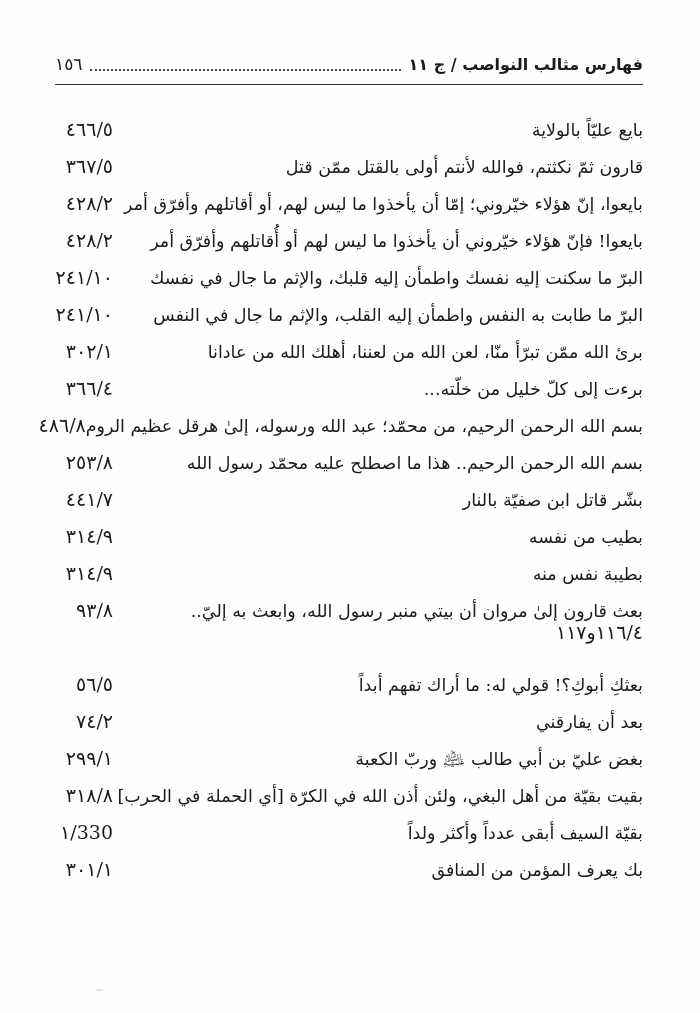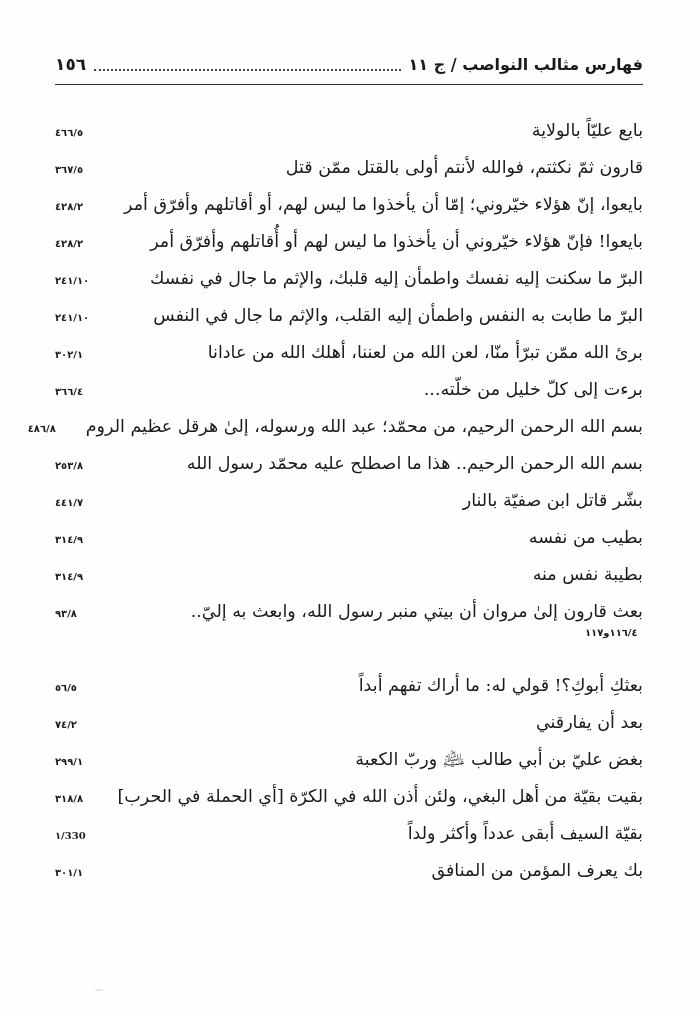--- a/index.html
+++ b/index.html
@@ -29,21 +29,21 @@
     letter-spacing: 0px;
   }
   .leader {
     flex: 1 1 auto;
     border-bottom: 2px dotted #454545;
     margin-bottom: 3px;
     min-width: 40px;
   }
   .page-number {
     font-size: 17px;
-    font-weight: bold;
+    font-weight: normal;
     white-space: nowrap;
   }
   .header-rule {
     border: none;
     border-top: 1.6px solid #2f2f2f;
     margin: 10px 0 0 0;
   }
   .entries {
     margin-top: 11px;
   }
@@ -54,25 +54,25 @@
     line-height: 37px;
   }
   .entry-text {
     flex: 1 1 auto;
     font-size: 17.5px;
     white-space: nowrap;
     overflow: visible;
     margin-top: 16px;
   }
   .entry-ref {
-    font-size: 10px;
+    font-size: 19px;
     white-space: nowrap;
     min-width: 58px;
-    text-align: left;
-    font-weight: 700;
+    text-align: right;
+    font-weight: 400;
   }
   .artifact-smudge {
     position: absolute;
     left: 95px;
     bottom: 22px;
     width: 8px;
     height: 2px;
     background: #e8e8e6;
     border-radius: 2px;
   }

